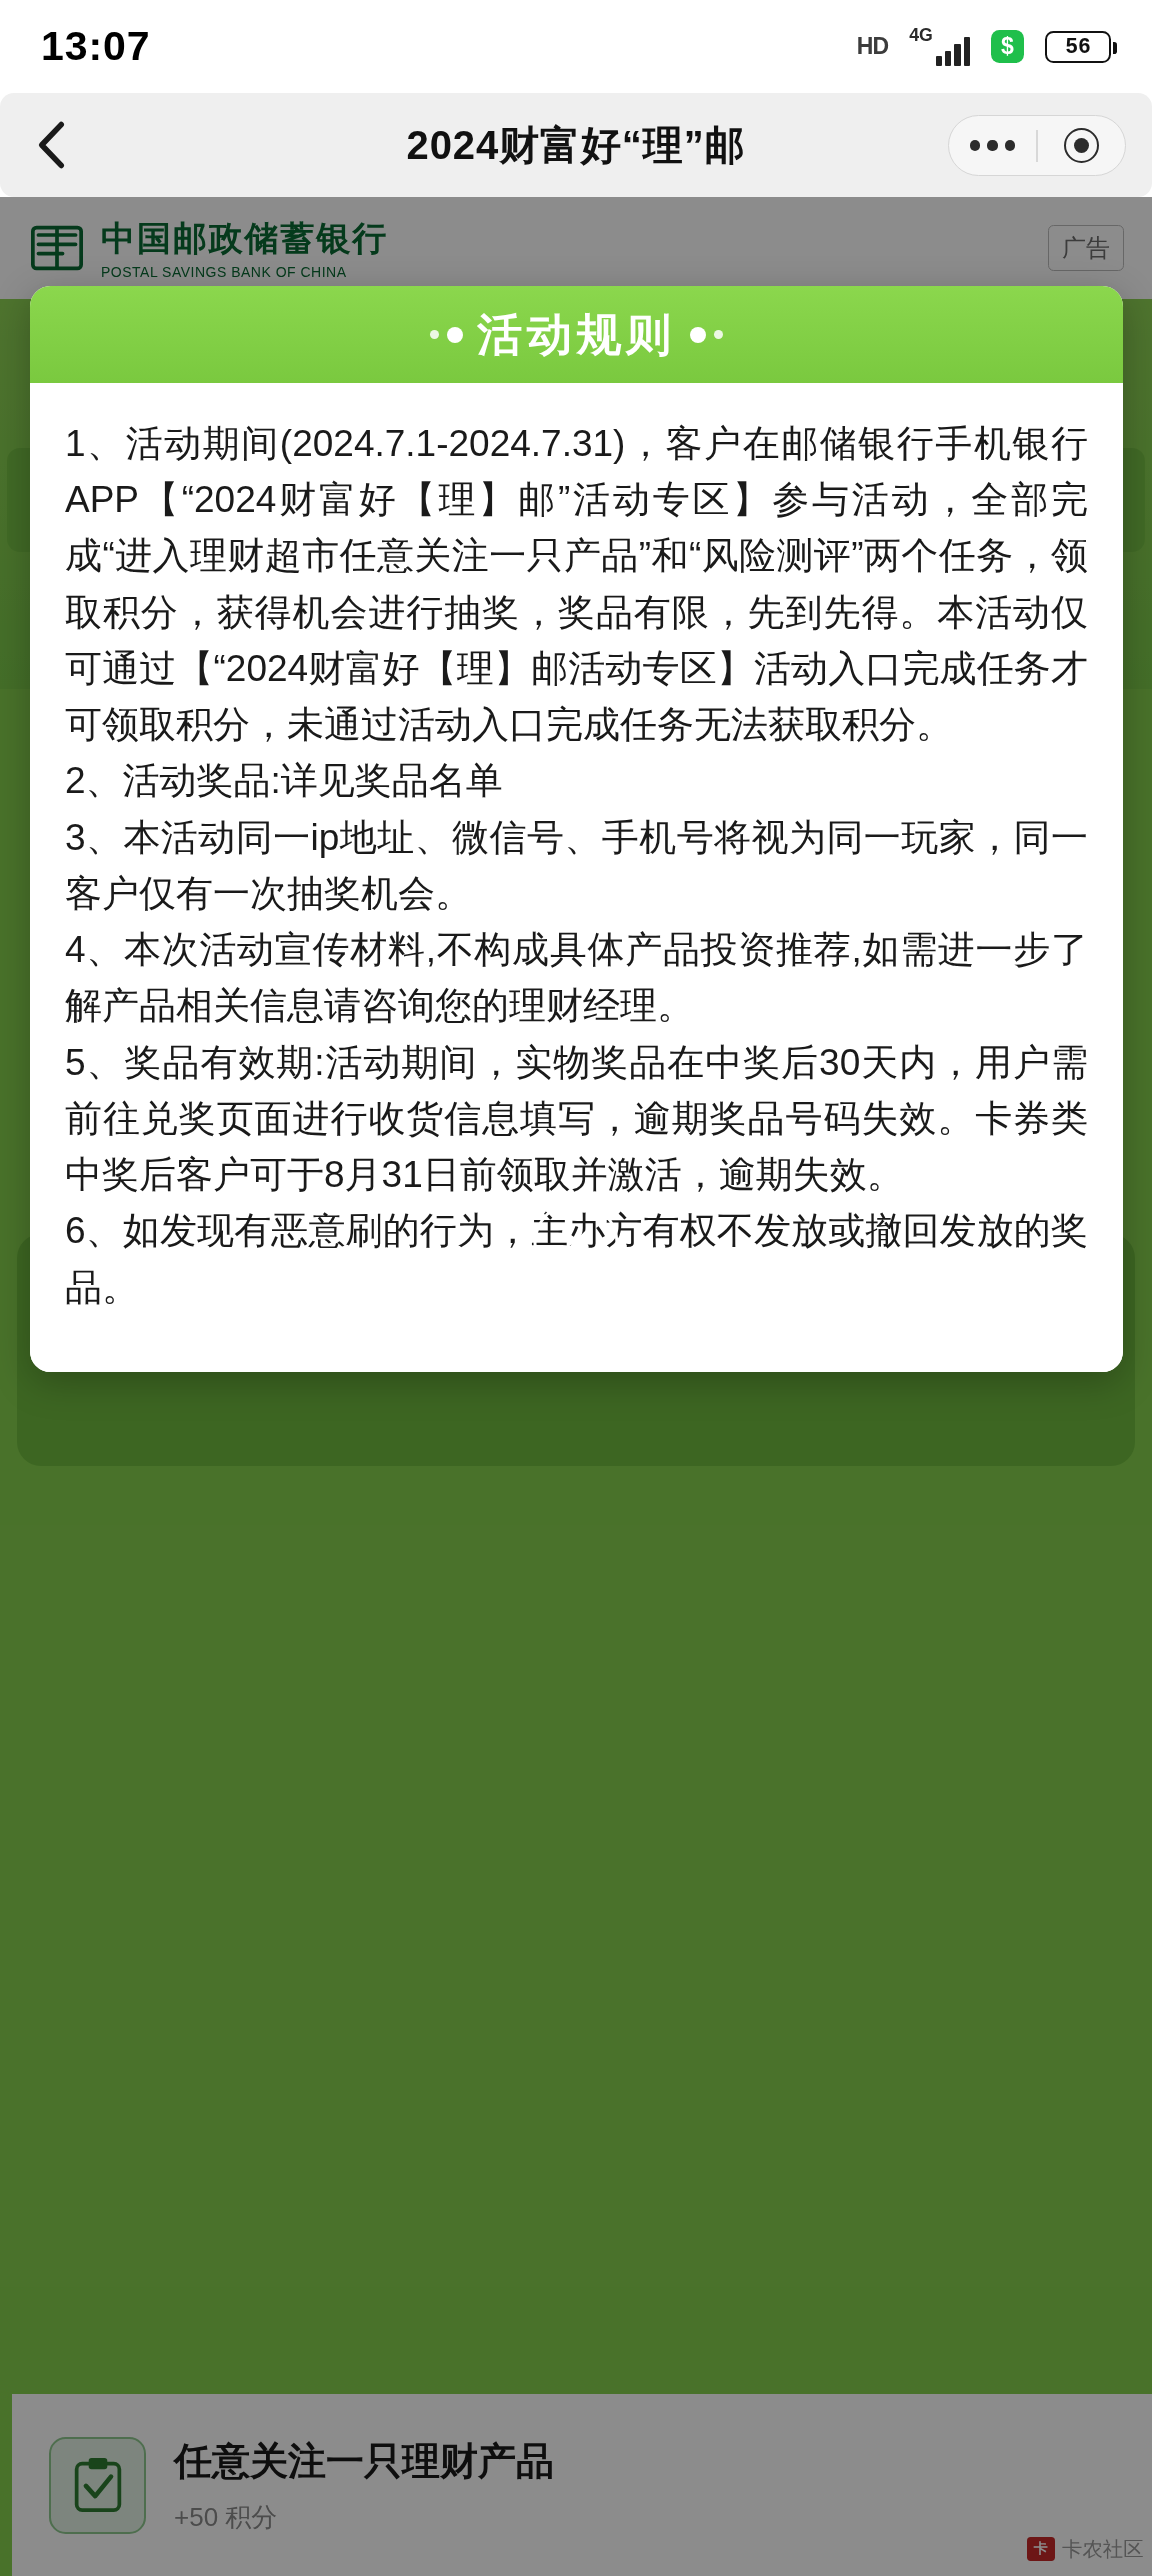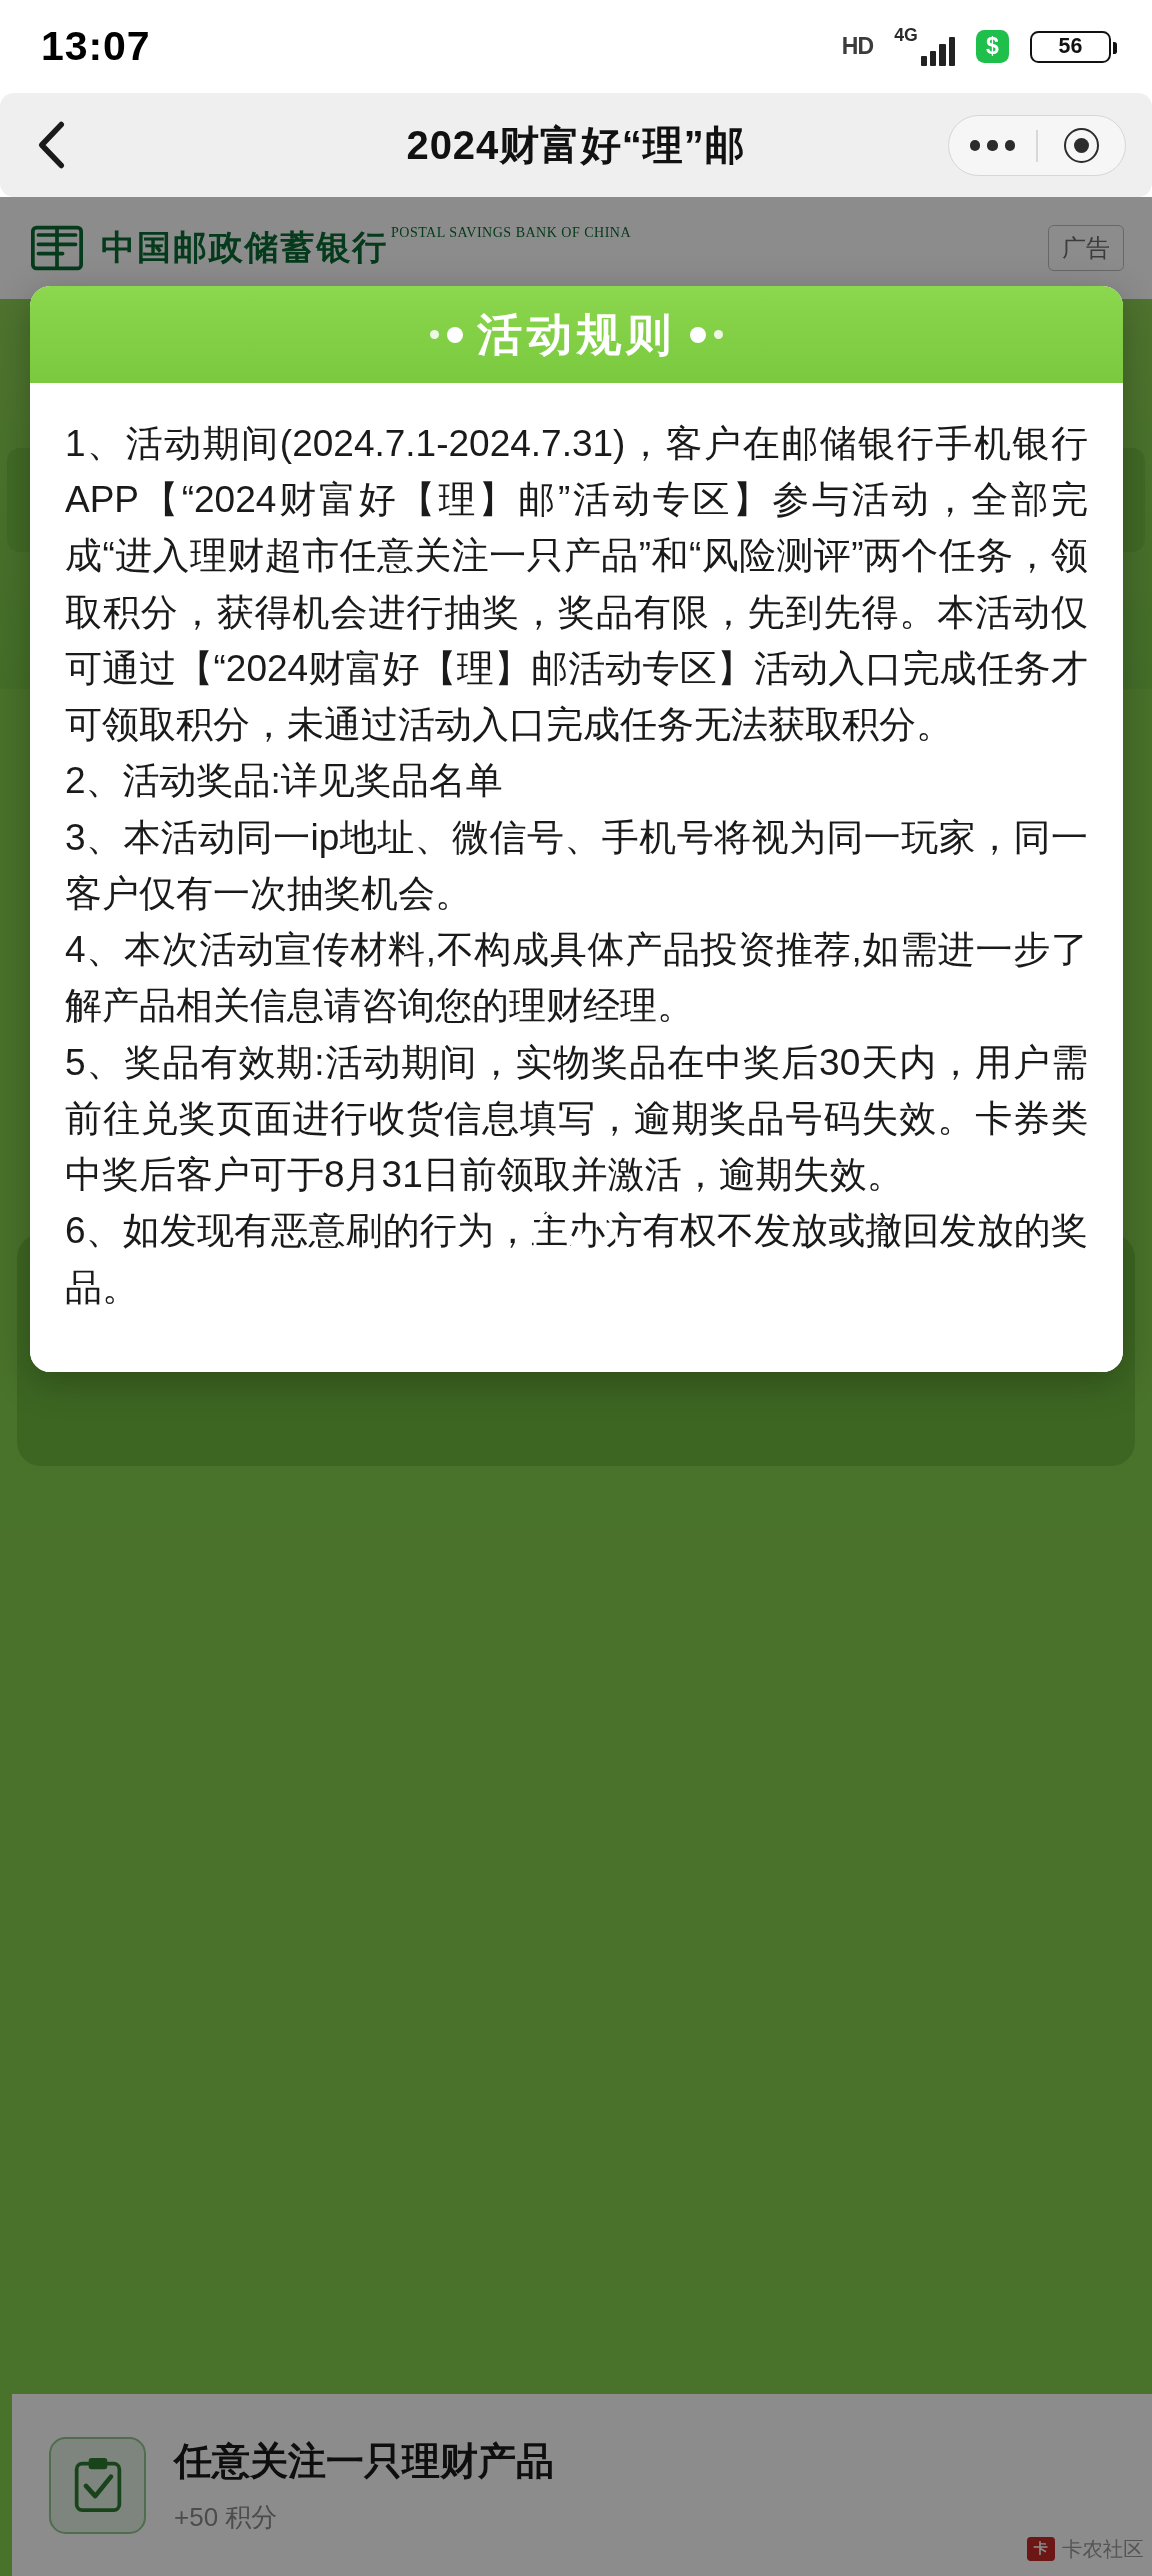--- a/index.html
+++ b/index.html
@@ -47,22 +47,22 @@
   .bars i:nth-child(2) { height: 15px; }
   .bars i:nth-child(3) { height: 21.4px; }
   .bars i:nth-child(4) { height: 29px; }
   .pay-icon {
     width: 33px; height: 33px; border-radius: 8.4px;
     background: #1fbf4b; color: #fff;
     font-size: 23px; font-weight: 700;
     display: flex; align-items: center; justify-content: center;
   }
   .battery {
-    width: 81px; height: 32px; border: 2.8px solid #111; border-radius: 8.4px;
-    position: relative; display: flex; align-items: center; justify-content: center;
+    width: 66px; height: 32px; border: 2.8px solid #111; border-radius: 8.4px;
+    position: relative; display: flex; align-items: center; justify-content: center; font-family: Liberation Mono, monospace;
   }
   .battery::after {
     content: ""; position: absolute; right: -8.4px; top: 9.3px;
     width: 4.6px; height: 12px; background: #111; border-radius: 0 2.8px 2.8px 0;
   }
   .battery span { font-size: 21.4px; font-weight: 600; color: #111; }
 
   
   .navbar {
     position: absolute; top: 93px; left: 0;
@@ -112,21 +112,21 @@
   .bank-bar {
     position: relative;
     height: 102px; background: #ffffff;
     display: flex; align-items: center; padding: 0 28px;
   }
   .bank-logo { display: flex; align-items: center; gap: 15px; }
   .bank-mark {
     width: 58px; height: 54px;
     display: flex; align-items: center; justify-content: center;
   }
-  .bank-names { display: flex; flex-direction: row; gap: 2.8px; font-family: Liberation Serif, serif; }
+  .bank-names { display: flex; flex-direction: column; gap: 2.8px; }
   .bank-cn { font-size: 34px; font-weight: 700; color: #0a6b33; letter-spacing: 1.9px; }
   .bank-en { font-size: 14px; color: #0a6b33; letter-spacing: 0.5px; }
   .ad-tag {
     margin-left: auto;
     border: 1.9px solid #bcbcbc; border-radius: 5.6px;
     padding: 5.6px 13px; font-size: 24px; color: #6d6d6d;
   }
   .hero {
     position: relative; height: 390px;
     background: linear-gradient(180deg,#8fd355 0%, #7cc94a 100%);

